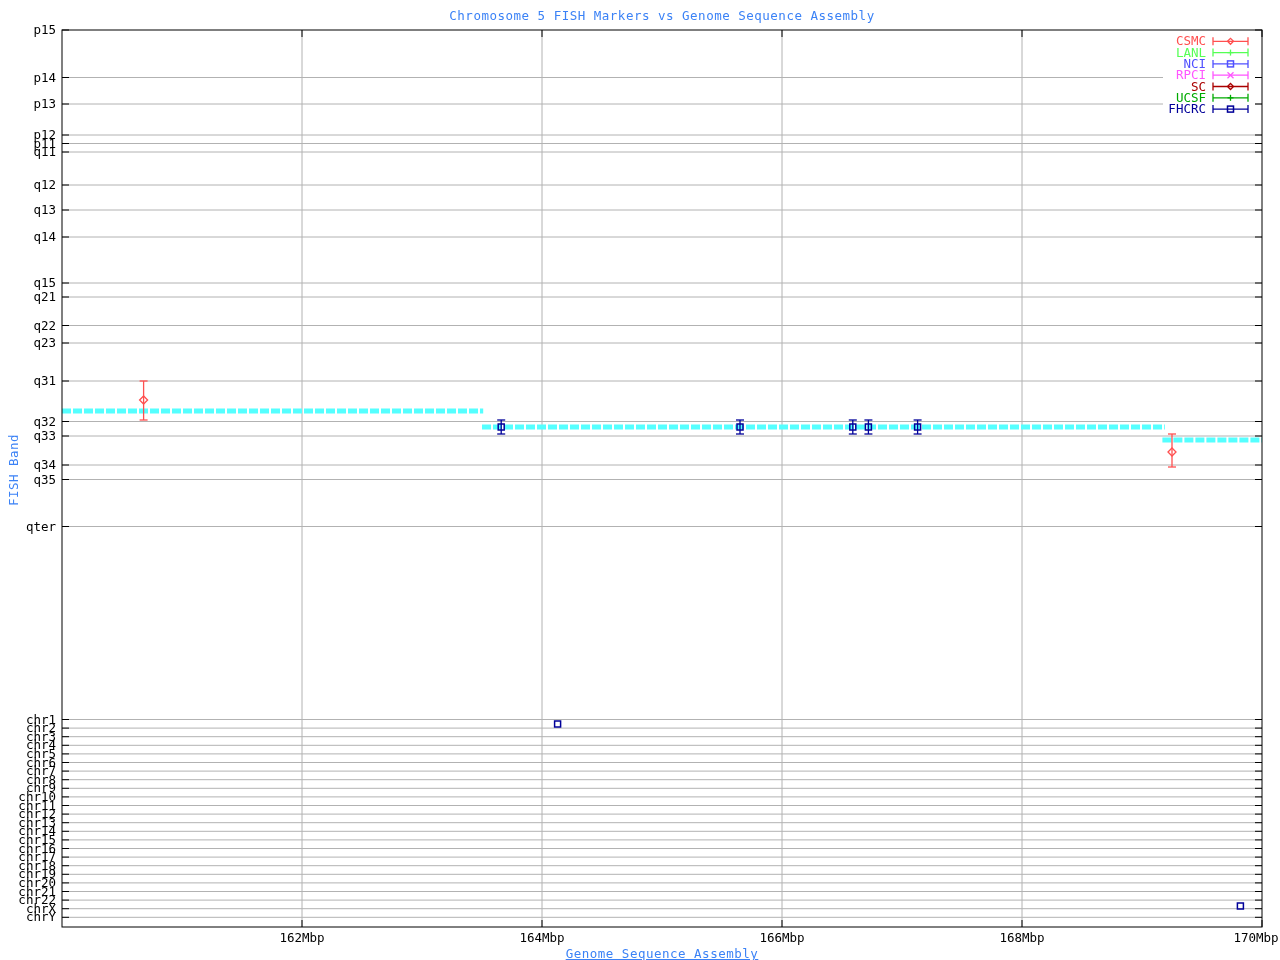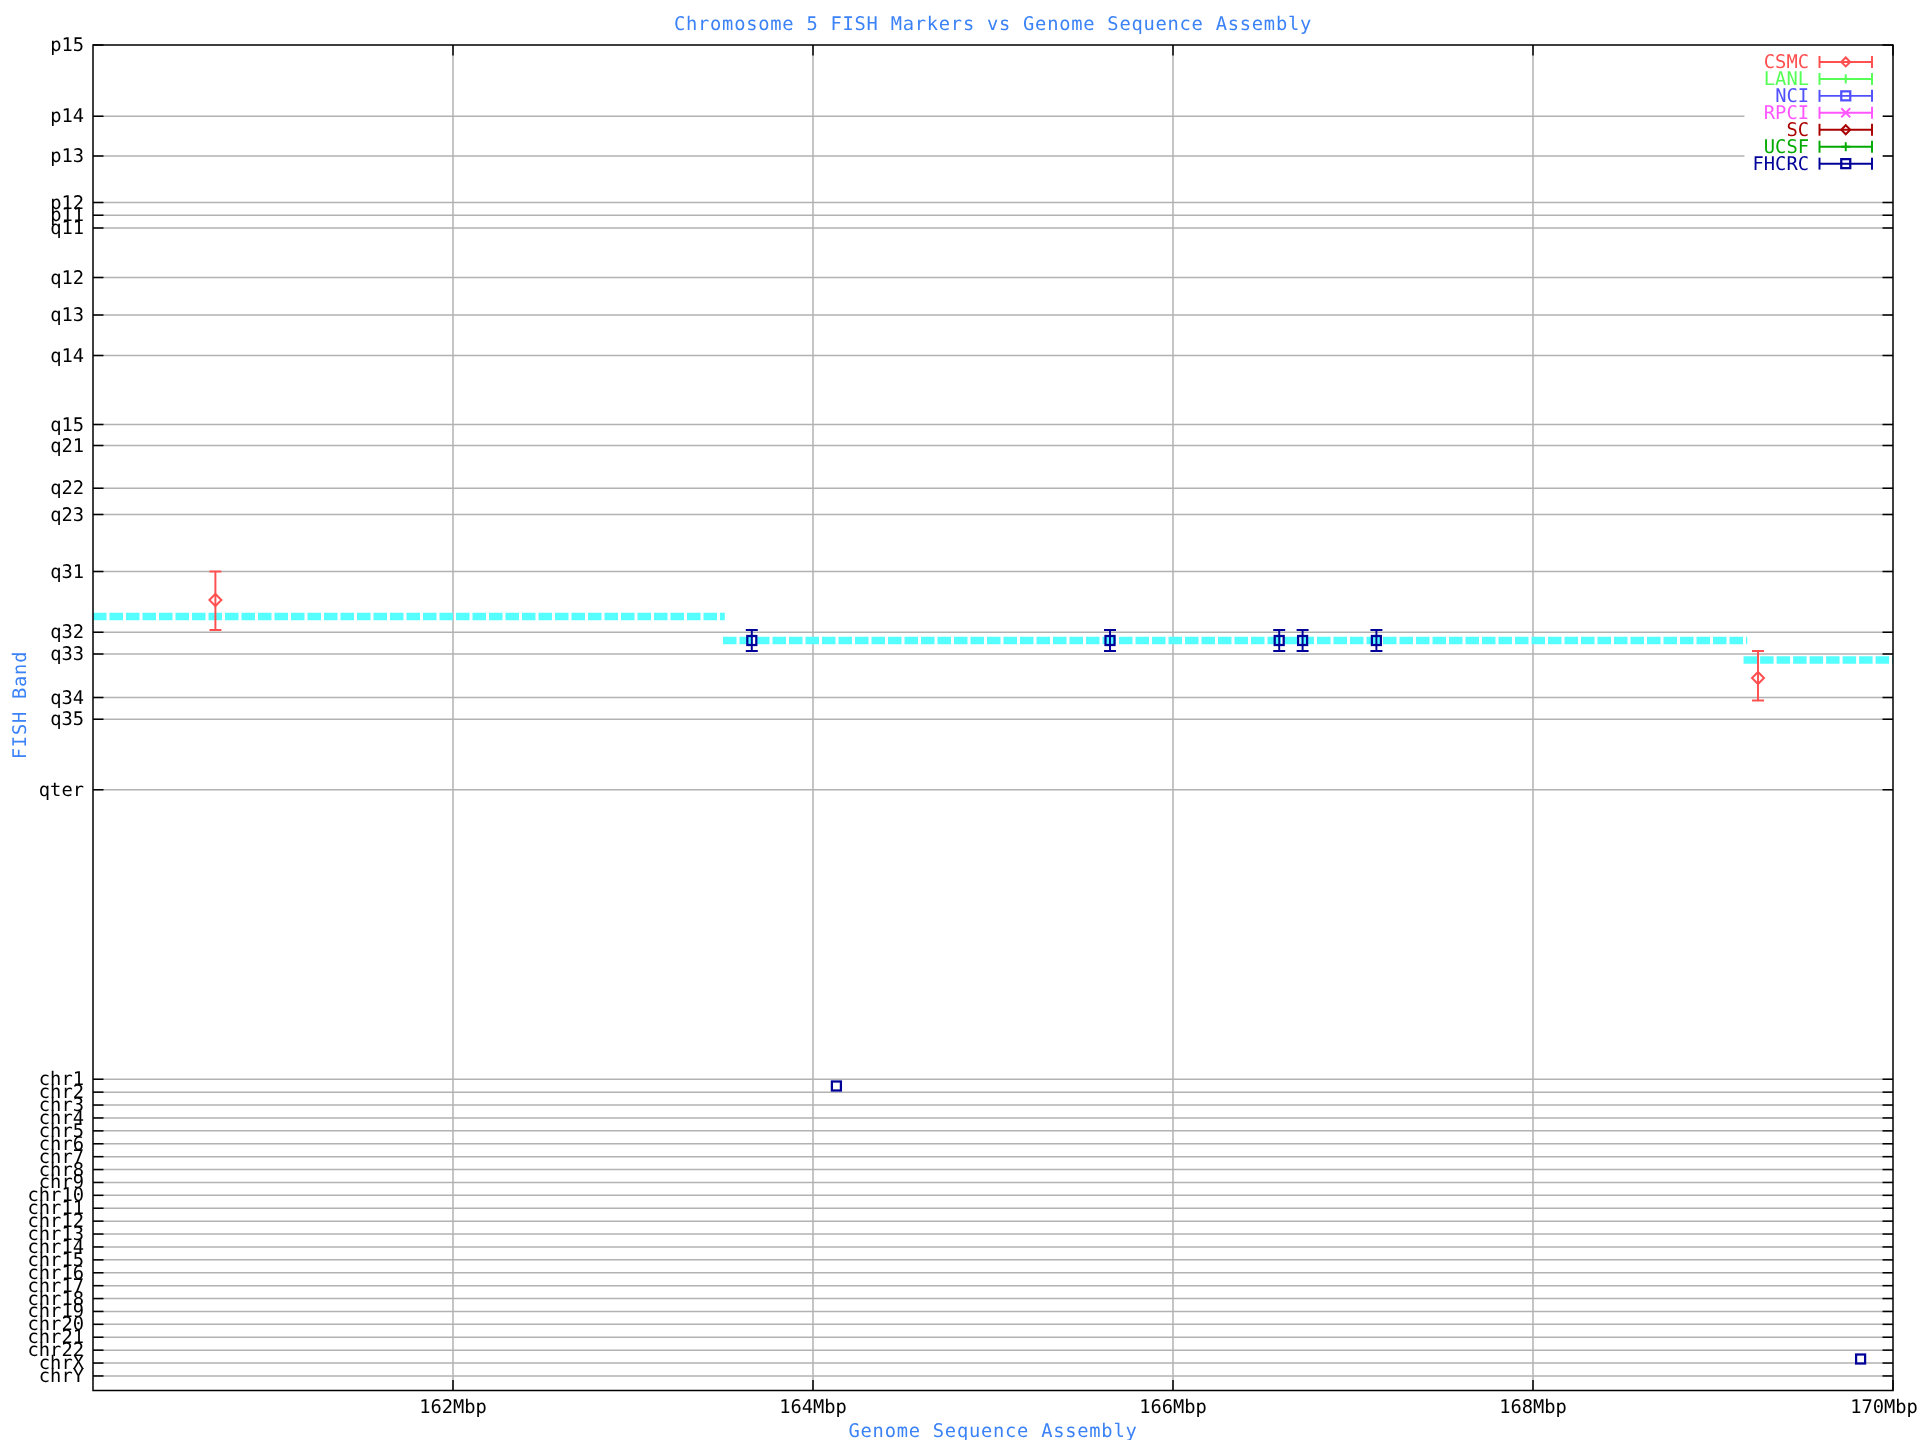--- a/index.html
+++ b/index.html
@@ -3,21 +3,21 @@
 <meta charset="utf-8">
 <style>
   html,body{margin:0;padding:0;background:#ffffff;}
   .canvas{position:relative;width:1280px;height:960px;background:#ffffff;overflow:hidden;
           font-family:"DejaVu Sans Mono","Liberation Mono",monospace;color:#3b82f6;padding-left:25px;}
   .title{position:absolute;top:8px;left:62px;width:1200px;text-align:center;
          font-size:12.5px;letter-spacing:.5px;white-space:pre;}
   .ylab{position:absolute;left:13px;top:470px;transform:translate(-50%,-50%) rotate(-90deg);
         font-size:12.5px;letter-spacing:.5px;white-space:nowrap;}
   .xlab{position:absolute;top:946px;left:62px;width:1200px;text-align:center;
-        font-size:12.5px;letter-spacing:.5px;}
+        font-size:12.5px;letter-spacing:.5px;text-decoration:underline;}
   svg{position:absolute;left:0;top:0;}
   svg text{font-family:"DejaVu Sans Mono","Liberation Mono",monospace;font-size:12.5px;fill:#000;}
 </style>
 </head>
 <body>
 
 <div class="canvas">
   <div class="title">Chromosome 5 FISH Markers vs Genome Sequence Assembly</div>
   <div class="ylab">FISH Band</div>
   <div class="xlab">Genome Sequence Assembly</div>

